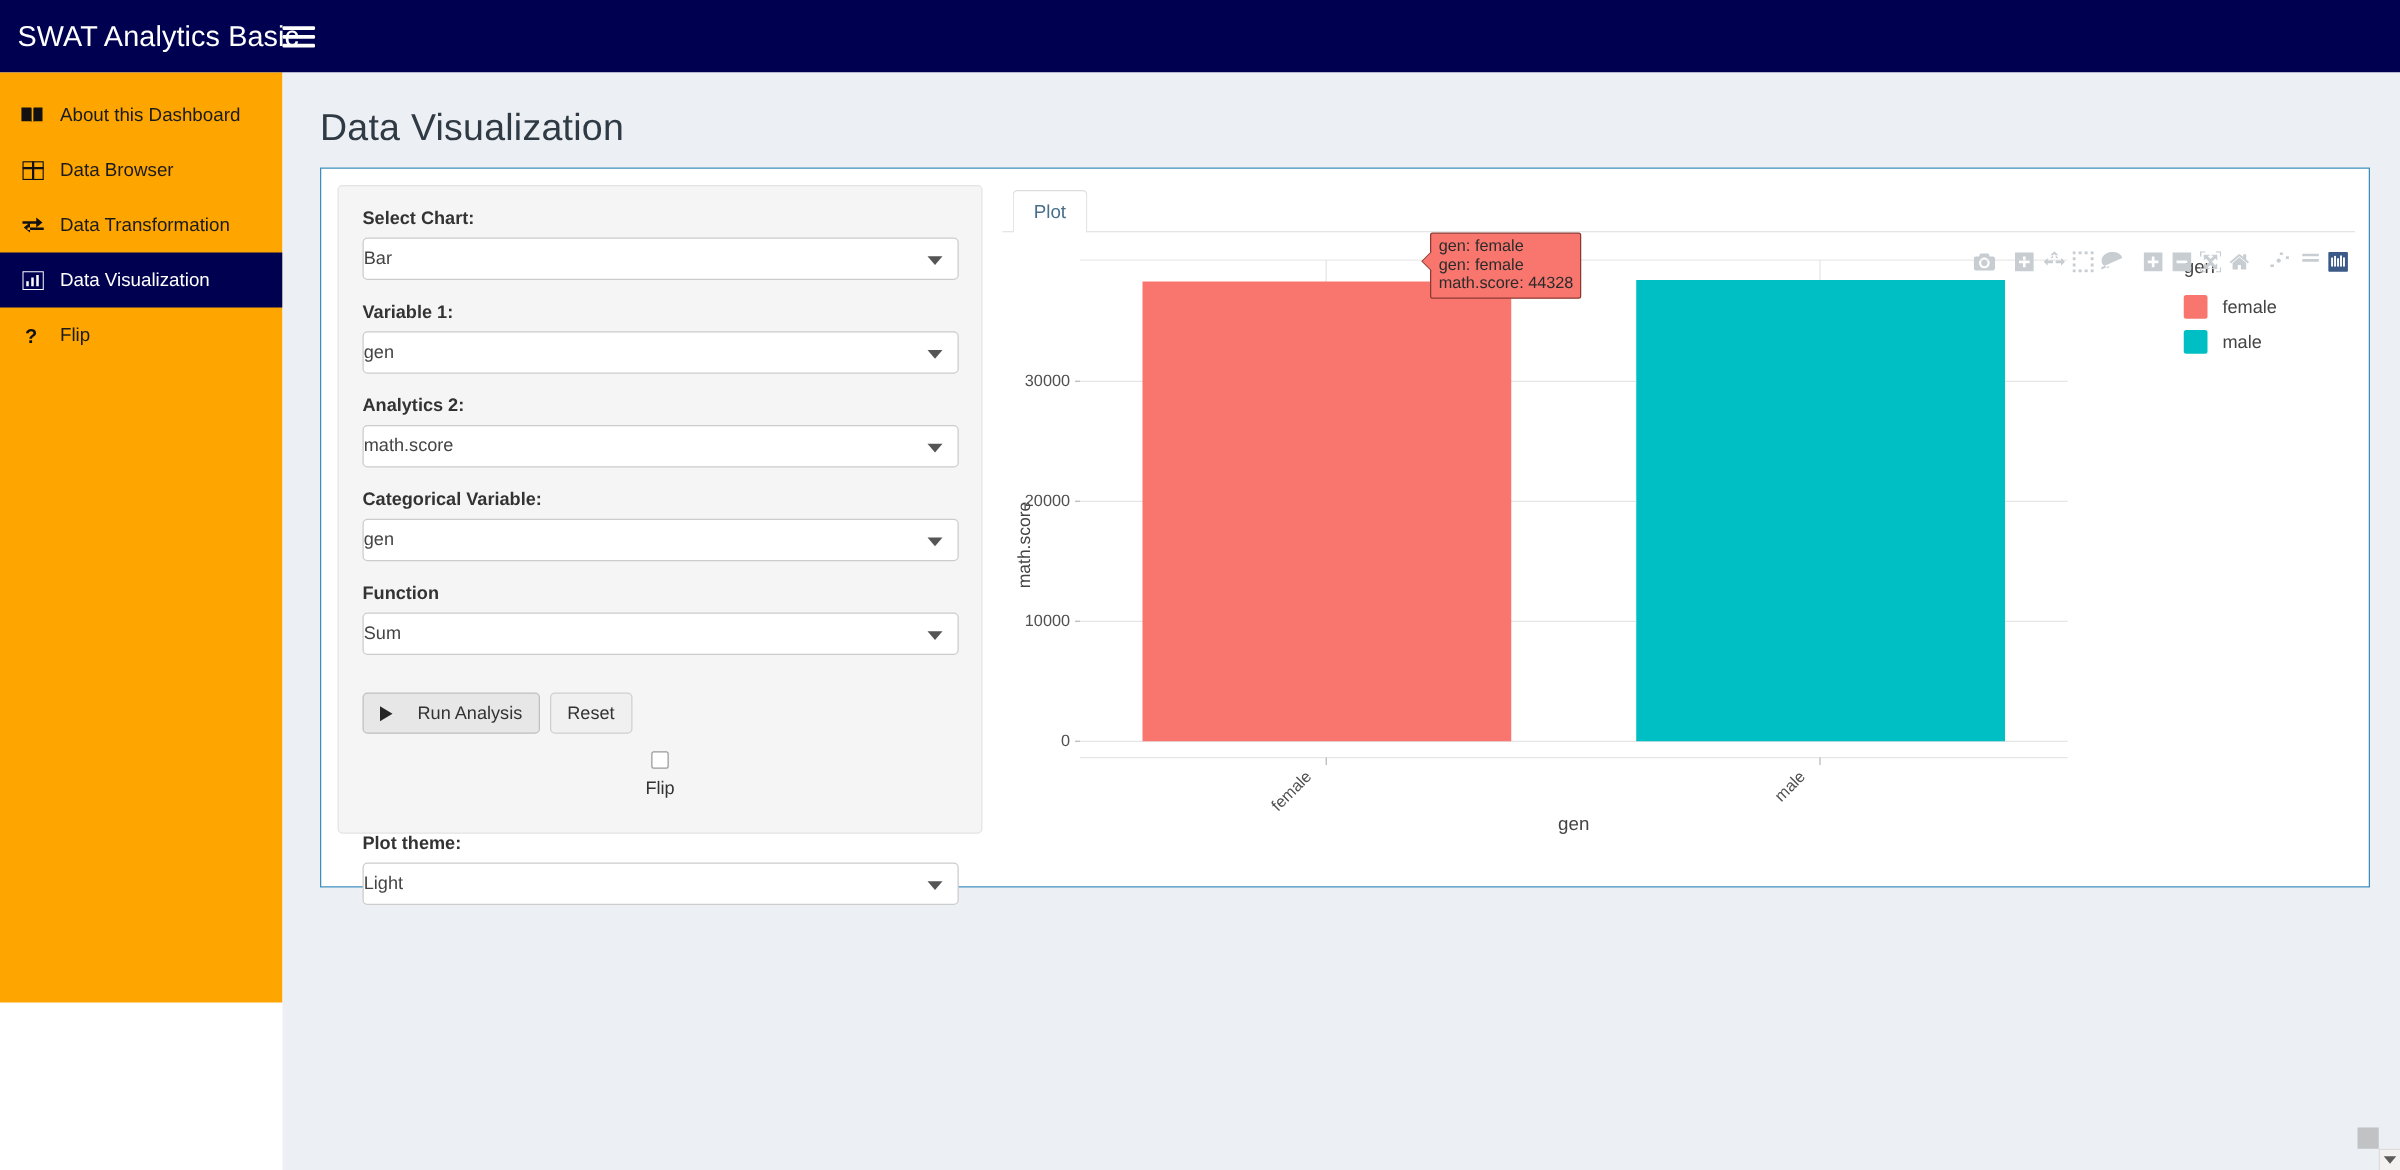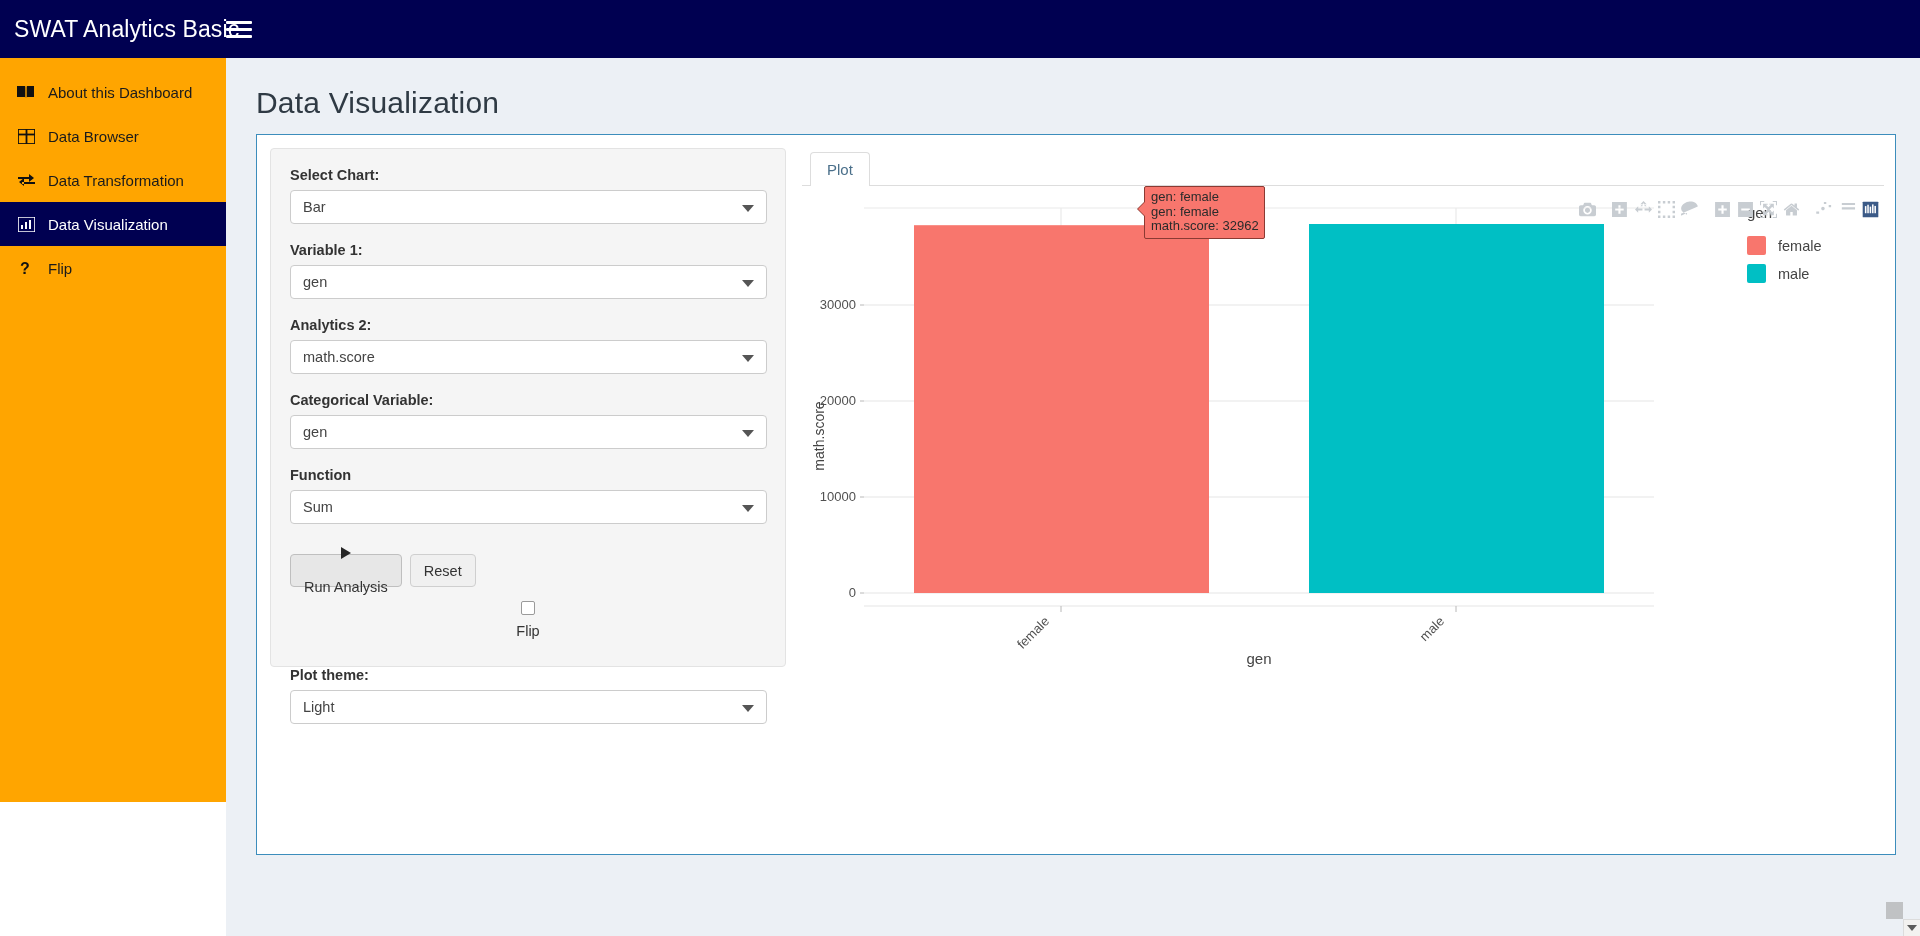--- a/index.html
+++ b/index.html
@@ -51,57 +51,57 @@
   .content {
     position: absolute; top: 58px; left: 226px;
     width: 1694px; height: 878px; background: #ecf0f5;
   }
   .page-title {
     font-size: 30px; color: #2f3a44; font-weight: 400;
     padding: 28px 0 0 30px; letter-spacing: .2px;
   }
   .content-card {
     position: absolute; left: 30px; top: 76px;
-    width: 1640px; height: 721px;
+    width: 1640px; height: 576px;
     background: #ffffff; border: 1px solid #3c8dbc;
   }
 
   
   .well {
     position: absolute; left: 13px; top: 13px;
     width: 516px; height: 519px;
     background: #f5f5f5; border: 1px solid #e3e3e3; border-radius: 4px;
     padding: 18px 19px;
   }
   .field-label {
     font-size: 14.5px; font-weight: bold; color: #333; margin: 0 0 7px 0;
     font-family: "Liberation Sans", sans-serif;
   }
   .field-label.spaced { margin-top: 18px; }
   .select-box {
     position: relative; width: 477px; height: 34px;
     background: #ffffff; border: 1px solid #ccc; border-radius: 4px;
-    display: flex; align-items: center; padding-left: 12px;
+    display: flex; align-items: center; 
     font-size: 14.5px; color: #444; cursor: pointer;
   }
   .caret {
     position: absolute; right: 12px; top: 50%;
     width: 0; height: 0; margin-top: -2px;
     border-left: 6px solid transparent; border-right: 6px solid transparent;
     border-top: 7px solid #555;
   }
   .btn-row { display: flex; gap: 8px; margin-top: 30px; }
   .btn {
     height: 33px; border: 1px solid #cfcfcf; border-radius: 4px;
     background: #f0f0f0; color: #333; font-size: 14.5px;
     display: flex; align-items: center; justify-content: center;
     padding: 0 13px; cursor: pointer;
     font-family: "Liberation Sans", sans-serif;
   }
-  .btn.run { background: #e7e7e7; border-color: #bfbfbf; gap: 20px; flex-direction: column; }
+  .btn.run { background: #e7e7e7; border-color: #bfbfbf; gap: 20px; }
   .btn .play {
     width: 0; height: 0;
     border-top: 6px solid transparent; border-bottom: 6px solid transparent;
     border-left: 10px solid #262626;
   }
   .check-row { display: flex; align-items: center; gap: 8px; margin-top: 14px; flex-direction: column; }
   .checkbox {
     width: 14px; height: 14px; border: 1px solid #9a9a9a; border-radius: 2px;
     background: #fff; cursor: pointer;
   }
@@ -451,21 +451,21 @@
               <span class="legend-lbl">male</span>
             </div>
           </div>
 
           
           <div class="tooltip" id="tooltip" style="background: rgb(248, 118, 109); border-color: rgb(139, 58, 51);">
             <span class="tip-arrow" style="border-right-color: rgb(139, 58, 51);"></span>
             <span class="tip-arrow-in" style="border-right-color: rgb(248, 118, 109);"></span>
             <div>gen: female</div>
             <div>gen: female</div>
-            <div>math.score: 32962</div>
+            <div>math.score: 44328</div>
           </div>
 
         </div>
       </div>
     </div>
 
     <div class="scroll-corner"></div>
     <div class="resize-grip">
       <span class="tri"></span>
     </div>

